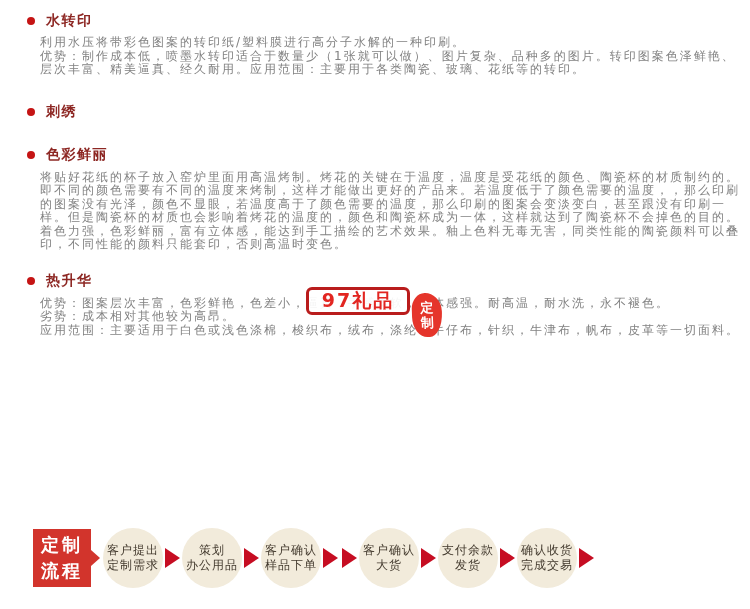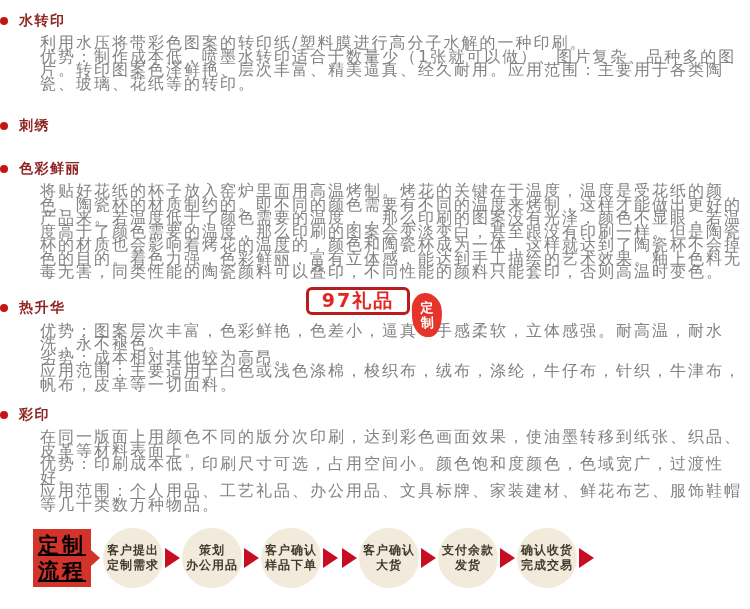--- a/index.html
+++ b/index.html
@@ -8,33 +8,33 @@
     position: relative;
     width: 750px;
     height: 609px;
     background: #ffffff;
     overflow: hidden;
   }
   .content { padding-top: 13px; }
 
   .section { margin-bottom: 28px; }
   .section.tight { margin-bottom: 22px; }
-  .section.loose { margin-bottom: 16px; }
+  .section.loose { margin-bottom: 40px; }
 
-  .sec-head { display: flex; align-items: center; height: 15px; }
+  .sec-head { display: flex; align-items: center; padding-left: 27px; height: 15px; }
   .bullet {
     width: 8px; height: 8px; border-radius: 50%;
     background: #c51414; margin-right: 11px; flex: 0 0 auto;
   }
   .sec-title {
     font-size: 14px; font-weight: bold; color: #8d2723; letter-spacing: 1.5px;
   }
   .sec-body {
     margin: 8px 0 0 40px; width: 707px;
-    font-size: 16px; line-height: 13.5px; letter-spacing: 2px;
+    font-size: 12px; line-height: 13.5px; letter-spacing: 2px;
     color: #828282; white-space: pre-line;
   }
 
   
   .wm-box {
     position: absolute; left: 306px; top: 287px;
     width: 98px; height: 22px;
     background: rgba(255,255,255,0.92);
     border: 3px solid #b91c1c; border-radius: 6px;
     display: flex; align-items: center; justify-content: center;
@@ -53,38 +53,37 @@
     z-index: 5;
   }
 
   
   .flow {
     position: absolute; left: 33px; top: 527px; height: 62px;
     display: flex; align-items: center;
   }
   .flow-label {
     position: relative; width: 58px; height: 58px; flex: 0 0 auto;
-    background: #d2342c; color: #000000;
+    background: #d2342c; color: #ffffff;
     display: flex; align-items: center; justify-content: center;
-    font-size: 21px; font-weight: bold; letter-spacing: 3px;
+    font-size: 18px; font-weight: bold; letter-spacing: 3px;
     line-height: 26px; white-space: pre-line; text-align: center;
     margin-right: 12px;
-    text-decoration: underline;
   }
   .flow-label-tip {
     position: absolute; right: -9px; top: 50%; margin-top: -8px;
     width: 0; height: 0;
     border-top: 8px solid transparent; border-bottom: 8px solid transparent;
     border-left: 9px solid #d2342c;
   }
   .flow-step {
     width: 60px; height: 60px; border-radius: 50%; flex: 0 0 auto;
     background: #f2ebdb;
     display: flex; align-items: center; justify-content: center;
-    font-size: 12px; font-weight: bold; color: #433a2e; letter-spacing: 1px;
+    font-size: 12px; font-weight: normal; color: #433a2e; letter-spacing: 1px;
     line-height: 15px; white-space: pre-line; text-align: center;
   }
   .flow-arrow {
     width: 0; height: 0; flex: 0 0 auto; margin: 0 2px;
     border-top: 10px solid transparent; border-bottom: 10px solid transparent;
     border-left: 15px solid #c60d22;
   }
 </style>
 </head>
 <body>
@@ -119,29 +118,20 @@
     <div class="section loose">
       <div class="sec-head">
         <span class="bullet"></span>
         <span class="sec-title">热升华</span>
       </div>
       <div class="sec-body">优势：图案层次丰富，色彩鲜艳，色差小，逼真，手感柔软，立体感强。耐高温，耐水洗，永不褪色。
 劣势：成本相对其他较为高昂。
 应用范围：主要适用于白色或浅色涤棉，梭织布，绒布，涤纶，牛仔布，针织，牛津布，帆布，皮革等一切面料。</div>
     </div>
 
-    <div class="section">
-      <div class="sec-head">
-        <span class="bullet"></span>
-        <span class="sec-title">彩印</span>
-      </div>
-      <div class="sec-body">在同一版面上用颜色不同的版分次印刷，达到彩色画面效果，使油墨转移到纸张、织品、皮革等材料表面上。
-优势：印刷成本低，印刷尺寸可选，占用空间小。颜色饱和度颜色，色域宽广，过渡性好。
-应用范围：个人用品、工艺礼品、办公用品、文具标牌、家装建材、鲜花布艺、服饰鞋帽等几十类数万种物品。</div>
-    </div>
 
   </div>
 
   <div class="wm-box">97礼品</div>
   <div class="wm-seal">定
 制</div>
 
   <div class="flow">
     <div class="flow-label">
       <span>定制

